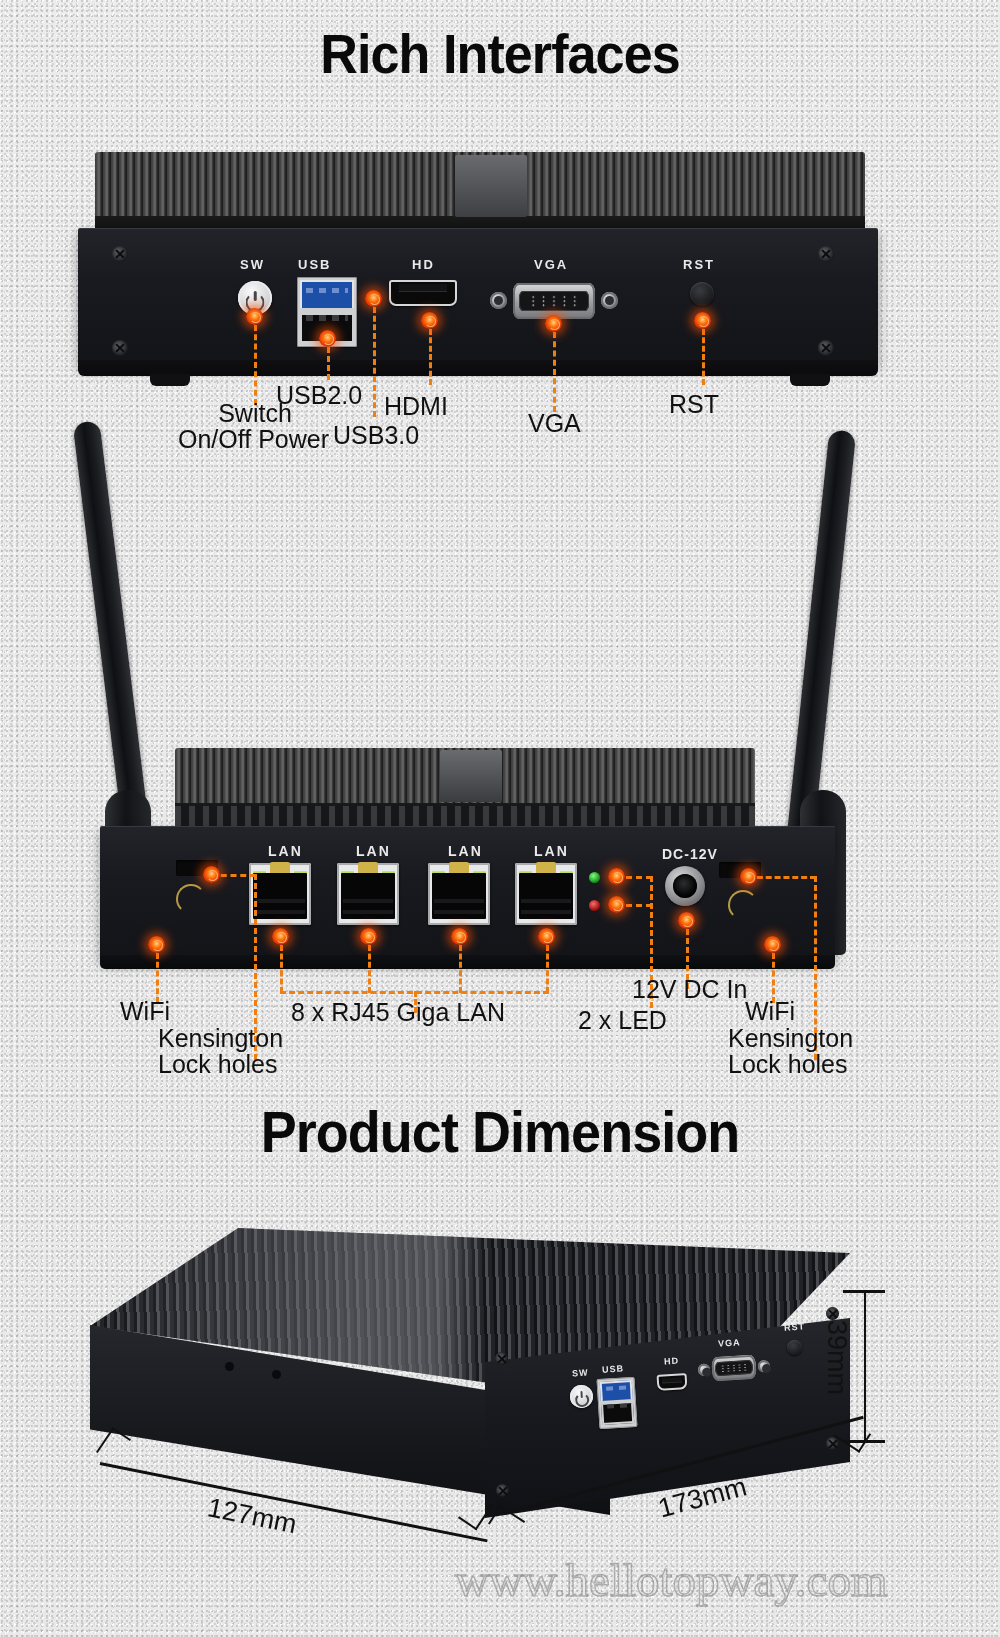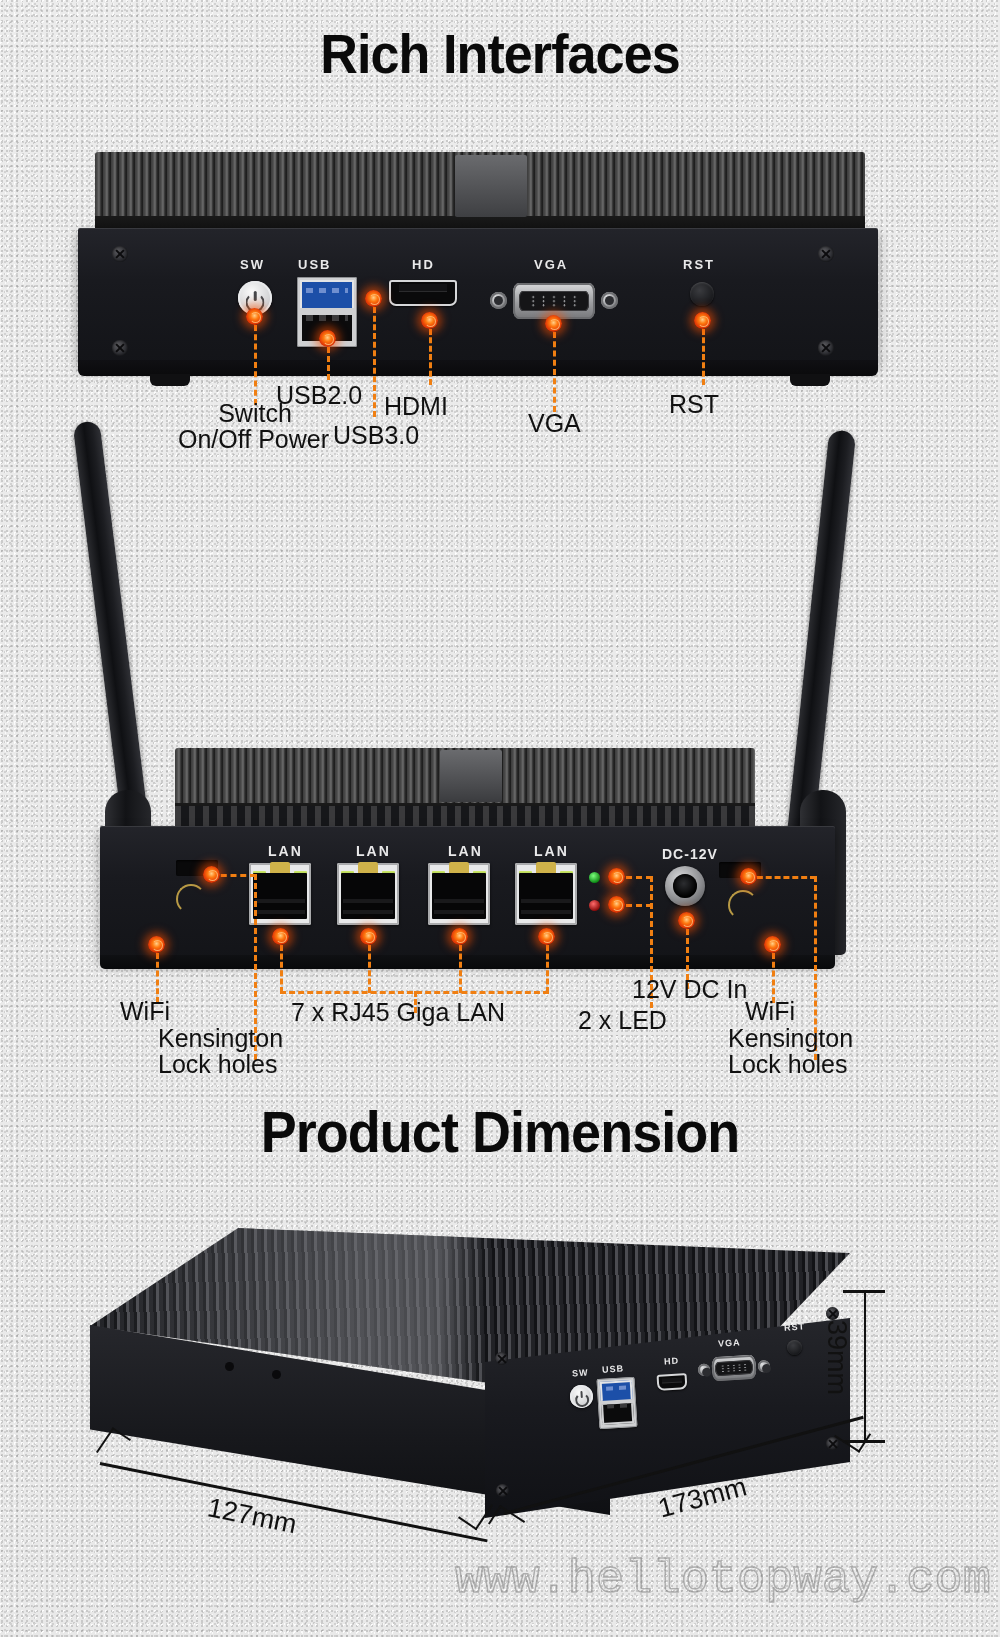--- a/index.html
+++ b/index.html
@@ -223,21 +223,21 @@
   .dimtxt{
     position:absolute; color:#111; font-size:27px; font-weight:500;
     white-space:nowrap; z-index:6;
   }
   .arrowhead{ position:absolute; z-index:5; }
 
   #watermark{
     position:absolute; left:455px; top:1553px; font-size:47px;
     color:rgba(255,255,255,0); white-space:nowrap;
     -webkit-text-stroke:1.5px rgba(125,125,125,.55);
-    font-family:Liberation Mono, monospace; letter-spacing:0px; z-index:20;
+    font-family:Liberation Serif, serif; letter-spacing:0px; z-index:20;
   }
 </style>
 </head>
 <body>
 
 <div id="bg"></div>
 
 <div class="heading" id="h-rich">Rich Interfaces</div>
 
 <div>
@@ -428,21 +428,21 @@
   <div class="vline" style="left:772px; top:953px; height:50px;"></div>
 
   <div class="lbl" style="left:120px; top:999px;">
     <span>WiFi</span>
   </div>
   <div class="lbl" style="left:158px; top:1026px;">
     <div><span>Kensington</span></div>
     <div><span>Lock holes</span></div>
   </div>
   <div class="lbl" style="left:291px; top:1000px;">
-    <span>7 x RJ45 Giga LAN</span>
+    <span>8 x RJ45 Giga LAN</span>
   </div>
   <div class="lbl" style="left:578px; top:1008px;text-align:center;">
     <span>2 x LED</span>
   </div>
   <div class="lbl" style="left:632px; top:977px;">
     <span>12V DC In</span>
   </div>
   <div class="lbl" style="left:745px; top:999px;">
     <span>WiFi</span>
   </div>

